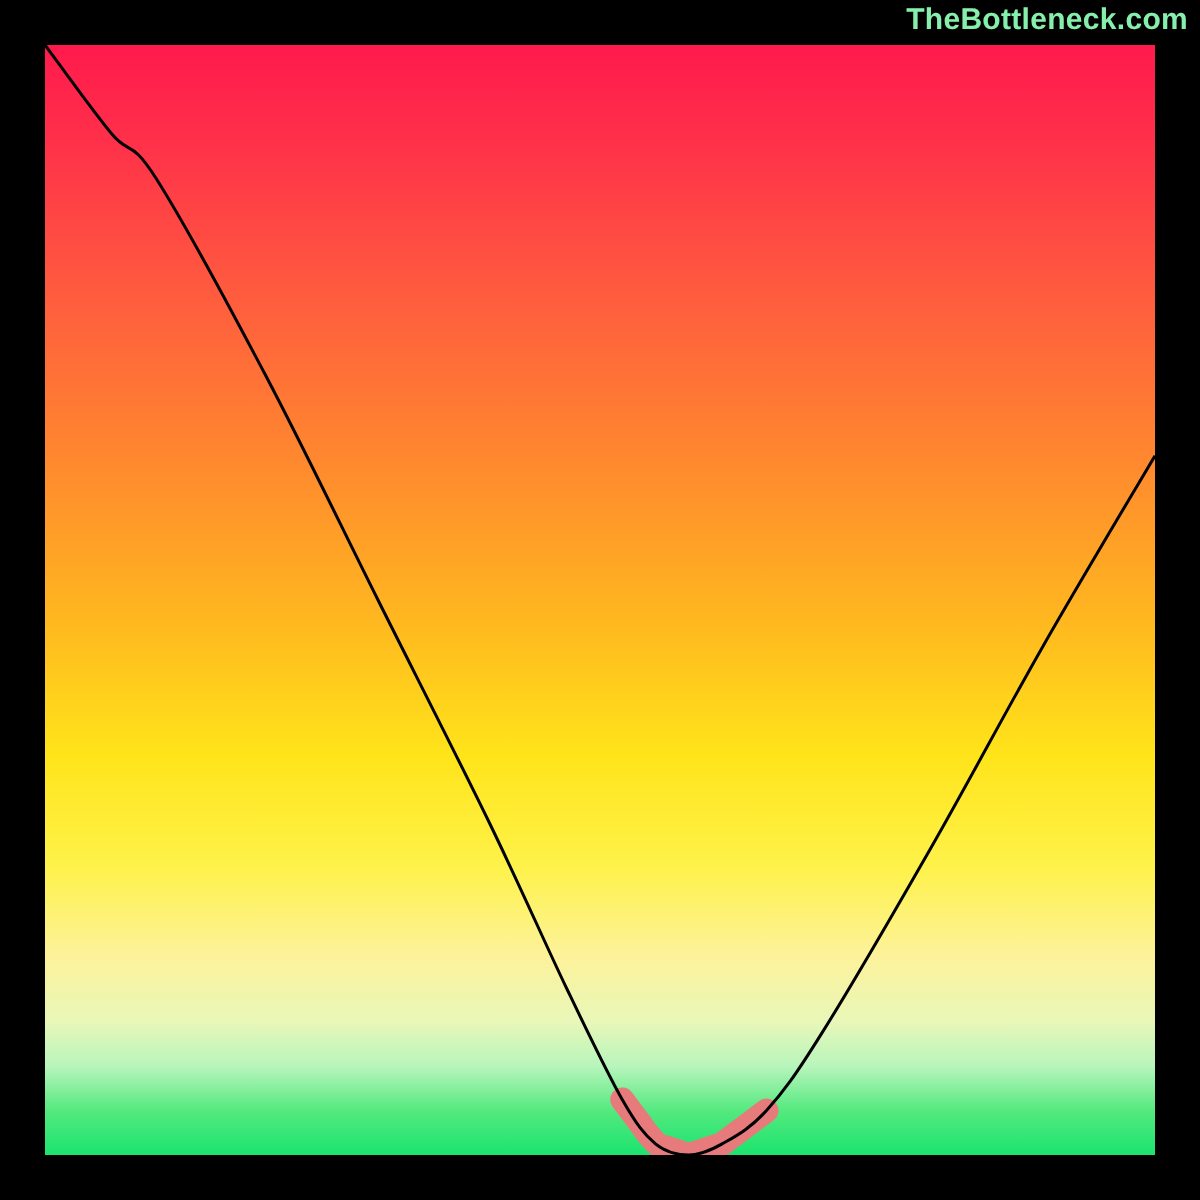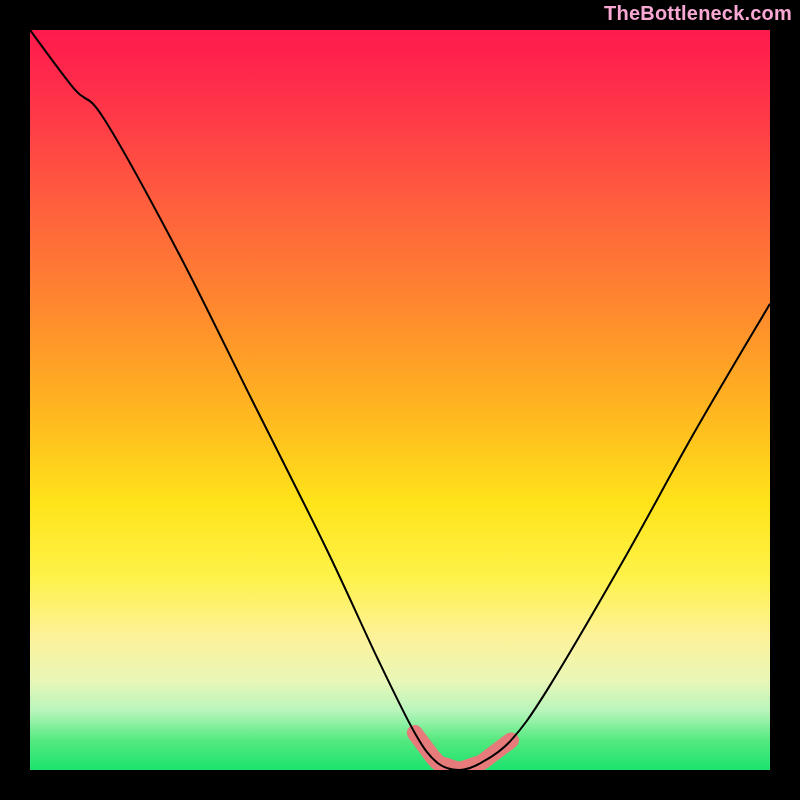--- a/index.html
+++ b/index.html
@@ -14,21 +14,21 @@
   .frame {
     position: relative;
     width: 800px;
     height: 800px;
     background: #000;
   }
   .watermark {
     position: absolute;
     top: 2px;
     right: 8px;
-    color: #f9a8d4;
+    color: #86efac;
     font-size: 20px;
     font-weight: 600;
     letter-spacing: 0.2px;
     z-index: 5;
   }
   .plot-area {
     position: absolute;
     left: 30px;
     top: 30px;
     width: 740px;

